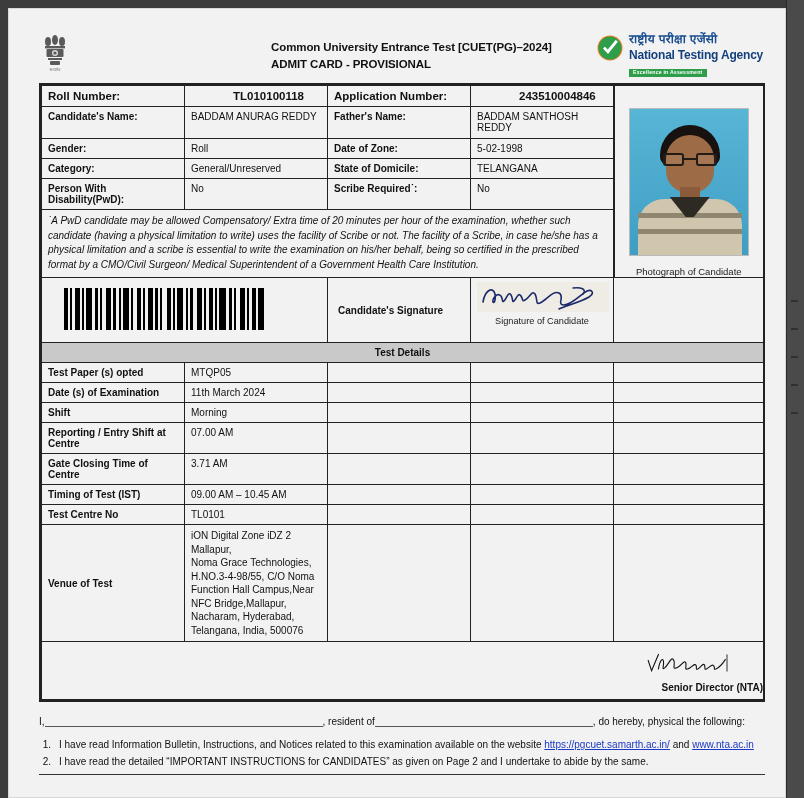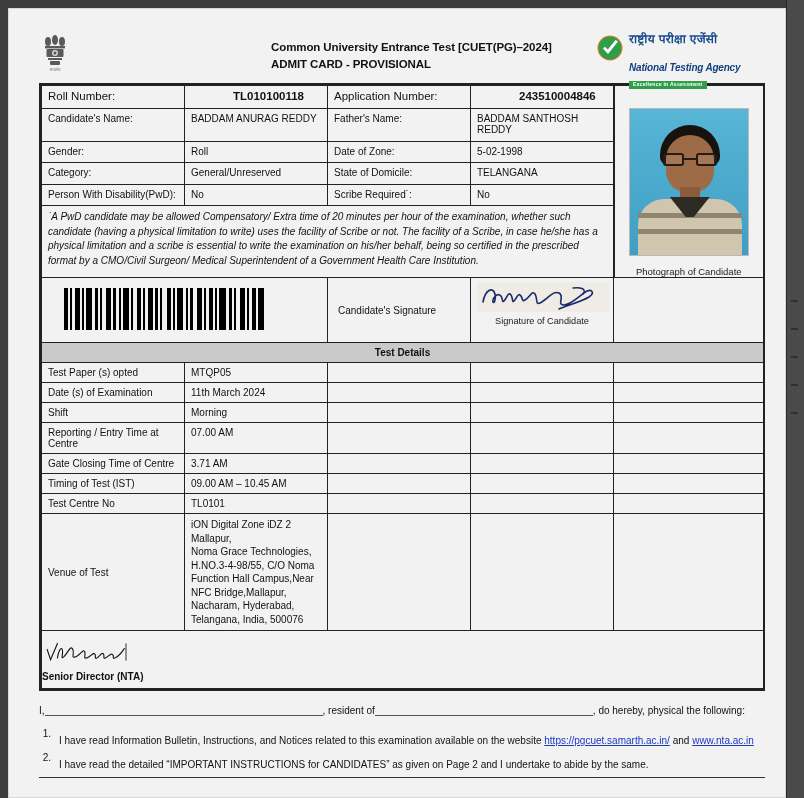--- a/index.html
+++ b/index.html
@@ -51,34 +51,34 @@
   .hdr-left-text { padding-top: 1px; }
   .dept-name { font-size: 10.5px; font-weight: bold; color: #1b1b1b; line-height: 1.15; }
   .ministry { font-size: 9px; color: #3d3d3d; line-height: 1.35; margin-top: 1px; }
   .govt { font-size: 8px; color: #8a8a8a; line-height: 1.35; }
   .hdr-center { flex: 1; text-align: left; padding-top: 8px; }
   .exam-title { font-size: 11.5px; font-weight: bold; color: #111; line-height: 1.45; letter-spacing: -0.1px; }
   .hdr-right { width: 178px; display: flex; align-items: flex-start; padding-top: 2px; }
   .nta-mark { width: 26px; height: 26px; flex: 0 0 26px; margin-right: 6px; margin-top: 2px; }
   .nta-text { line-height: 1.05; }
   .nta-hindi { font-size: 12px; color: #1a4d8f; font-weight: bold; letter-spacing: .3px; }
-  .nta-eng { font-size: 10px; color: #14417e; font-weight: bold; letter-spacing: -0.2px; margin-top: 17px; font-style: italic;}
+  .nta-eng { font-size: 12px; color: #14417e; font-weight: bold; letter-spacing: -0.2px; margin-top: 3px;}
   .nta-badge {
     display: inline-block; margin-top: 2px;
     background: #2e9e4a; color: #fff;
     font-size: 5.2px; font-weight: bold;
     padding: 1.5px 4px; letter-spacing: .2px;
   }
 
   
   .card { border: 2px solid #222; width: 726px; }
 
   table.grid { border-collapse: collapse; width: 100%; table-layout: fixed; }
   table.grid td { border: 1px solid #222; padding: 4px 6px; vertical-align: top; font-size: 10px; color: #111; }
-  .lbl { font-weight: normal; font-size: 10px; color: #111; }
+  .lbl { font-weight: bold; font-size: 10px; color: #111; }
   .val { font-size: 10px; color: #1c1c1c; }
   .val.big { font-size: 11.5px; font-weight: bold; padding-left: 48px; }
   .lbl.big { font-size: 11.5px; }
 
   .photo-cell { border-left: 2px solid #222 !important; text-align: center; vertical-align: top; padding: 22px 8px 0 8px !important; }
   .photo-frame {
     width: 120px; height: 148px; margin: 0 auto;
     border: 1px solid #b9b9b9;
     background: linear-gradient(#57b6d6, #3f9ec3);
     position: relative; overflow: hidden;
@@ -106,33 +106,33 @@
   .sig-img-cell { text-align: center; padding: 4px 6px 5px 6px !important; }
   .sig-box { width: 132px; height: 30px; margin: 0 auto; background: #efece6; position: relative; overflow: hidden; }
   .sig-caption { font-size: 9.2px; color: #222; margin-top: 4px; }
 
   
   .td-head { background: #c9c9c9; text-align: center; font-weight: bold; font-size: 12.5px; color: #111; padding: 4px 0 !important; }
   td.c1 { width: 150px; } td.c2 { width: 143px; } td.c3 { width: 143px; } td.c4 { width: 143px; } td.c5 { width: 143px; }
   .venue { white-space: pre-line; line-height: 1.35; }
   .venue-label-cell { vertical-align: middle !important; }
 
-  .director-cell { text-align: left; padding: 8px 0 6px 0 !important; height: 58px; }
+  .director-cell { text-align: right; padding: 8px 0 6px 0 !important; height: 58px; }
   .dir-sig { height: 26px; margin-bottom: 6px; position: relative; }
   .dir-title { font-size: 10px; font-weight: bold; color: #111; }
 
   
   .decl { width: 726px; margin-top: 14px; }
   .decl-line { font-size: 10px; color: #111; display: flex; align-items: flex-end; white-space: nowrap; }
   .blank { display: inline-block; border-bottom: 1px solid #555; height: 10px; }
   .b1 { width: 278px; } .b2 { width: 218px; }
   .decl-list { margin: 10px 0 0 0; padding: 0; list-style: none; }
   .decl-list li { font-size: 10px; color: #111; line-height: 1.5; display: flex; margin-bottom: 2px; }
   .decl-num { width: 20px; flex: 0 0 20px; text-align: right; padding-right: 8px; }
-  .decl-txt { flex: 1; margin-top: 7px; }
+  .decl-txt { flex: 1; }
   .lnk { color: #1b38c4; text-decoration: underline; }
   .decl-rule { border-top: 1px solid #333; margin-top: 5px; width: 726px; }
 </style>
 </head>
 <body>
 
 <div id="viewer">
 
   <div id="page">
     <div id="page-inner">
@@ -341,21 +341,21 @@
                 <td></td>
           </tr>
           <tr>
             <td class="lbl">Shift</td>
             <td class="val">Morning</td>
             <td></td>
                 <td></td>
                 <td></td>
           </tr>
           <tr>
-            <td class="lbl">Reporting / Entry Time at Centre</td>
+            <td class="lbl">Reporting / Entry Shift at Centre</td>
             <td class="val">07.00 AM</td>
             <td></td>
                 <td></td>
                 <td></td>
           </tr>
           <tr>
             <td class="lbl">Gate Closing Time of Centre</td>
             <td class="val">3.71 AM</td>
             <td></td>
                 <td></td>

